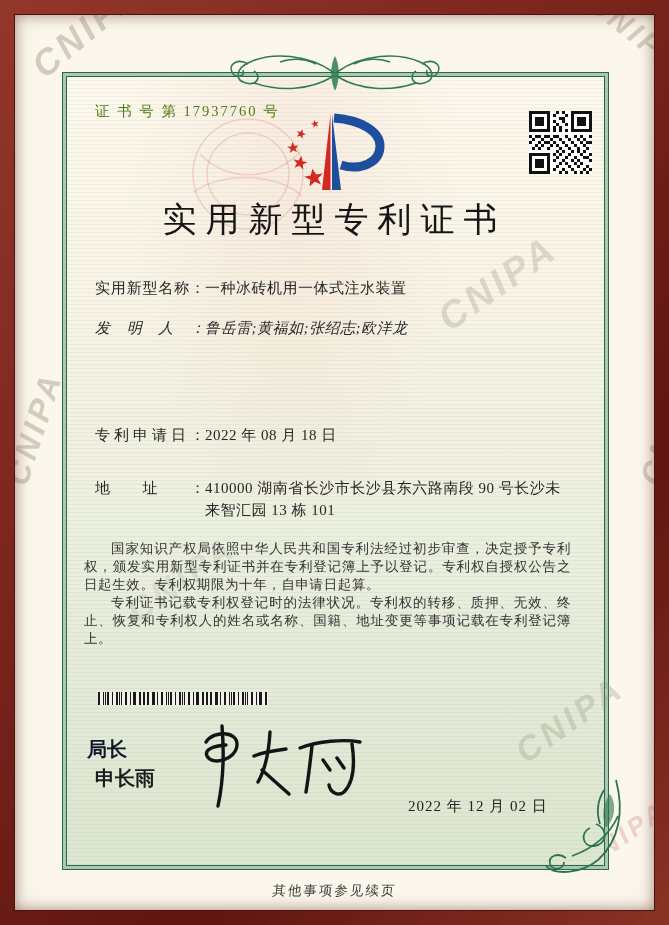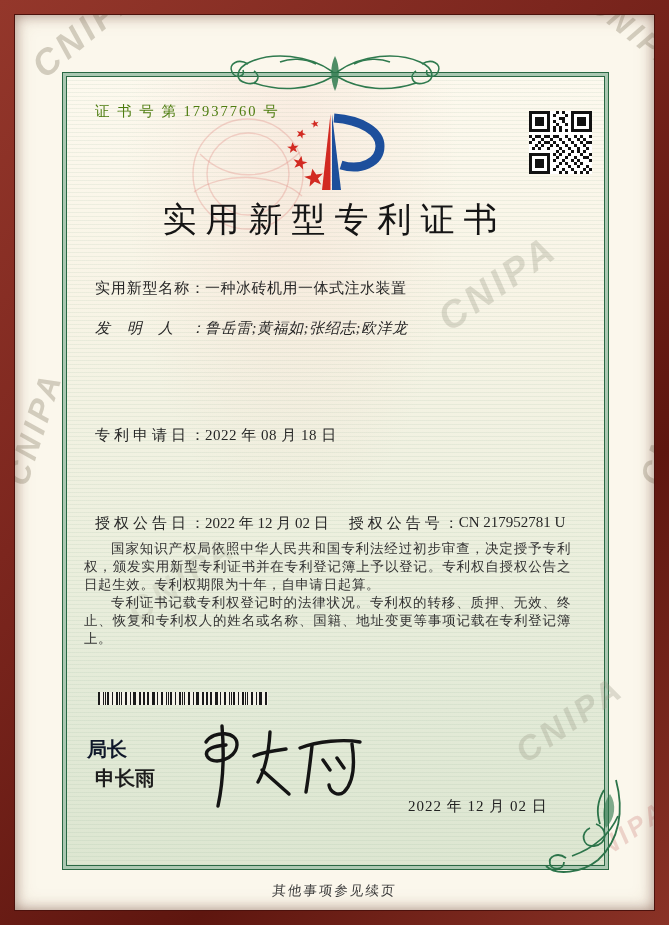--- a/index.html
+++ b/index.html
@@ -164,29 +164,24 @@
 
     <div class="field-row" style="top:277px;">
       <span class="field-label">实用新型名称：</span><span class="field-value">一种冰砖机用一体式注水装置</span>
     </div>
     <div class="field-row" style="top:317px;font-style:italic;">
       <span class="field-label">发明人：</span><span class="field-value">鲁岳雷;黄福如;张绍志;欧洋龙</span>
     </div>
     <div class="field-row" style="top:397px;margin-top:27px;">
       <span class="field-label">专利申请日：</span><span class="field-value">2022 年 08 月 18 日</span>
     </div>
-
-    <div class="grant-row">
-      <span class="grant-pair first">
-        <span class="field-label">授权公告日：</span><span>2022 年 12 月 02 日</span>
-      </span>
-      <span class="grant-pair">
-        <span class="field-label">授权公告号：</span><span>CN 217952781 U</span>
-      </span>
-    </div>
+    <div class="field-row" style="top:477px;">
+      <span class="field-label">地址：</span><span class="field-value">410000 湖南省长沙市长沙县东六路南段 90 号长沙未来智汇园 13 栋 101</span>
+    </div>
+
 
     <div class="paragraphs">
       <p>国家知识产权局依照中华人民共和国专利法经过初步审查，决定授予专利权，颁发实用新型专利证书并在专利登记簿上予以登记。专利权自授权公告之日起生效。专利权期限为十年，自申请日起算。</p>
       <p>专利证书记载专利权登记时的法律状况。专利权的转移、质押、无效、终止、恢复和专利权人的姓名或名称、国籍、地址变更等事项记载在专利登记簿上。</p>
     </div>
 
     <div class="barcode"></div>
 
     <div class="signer-title">局长</div>
     <div class="signer-name">申长雨</div>

